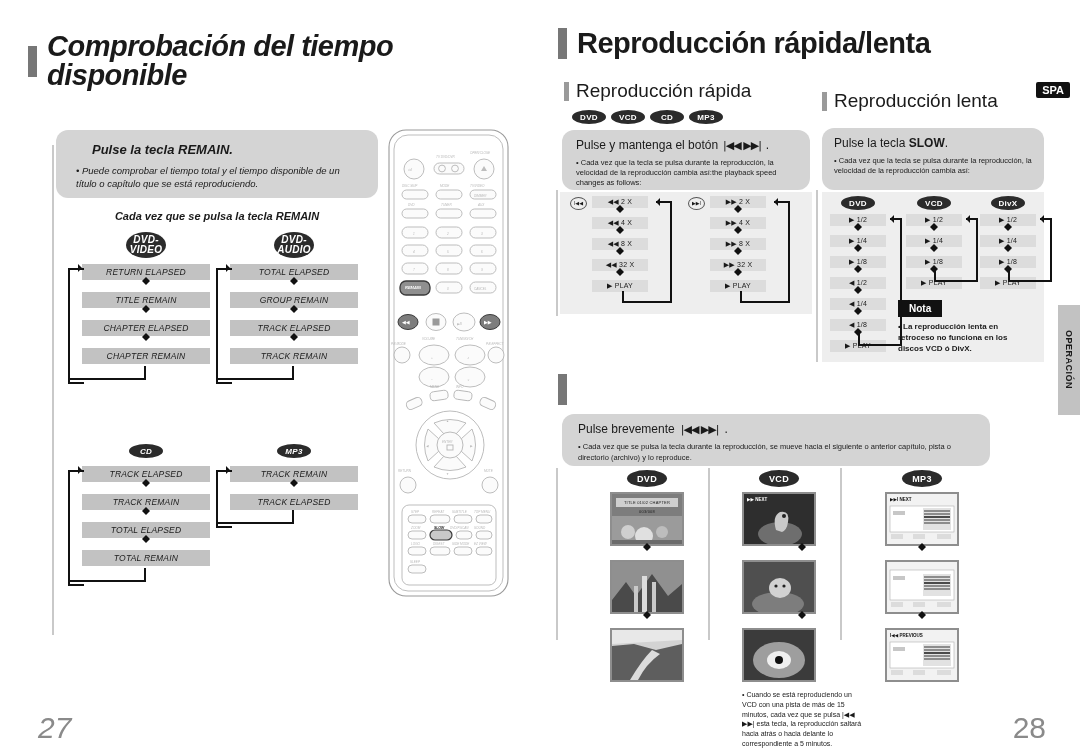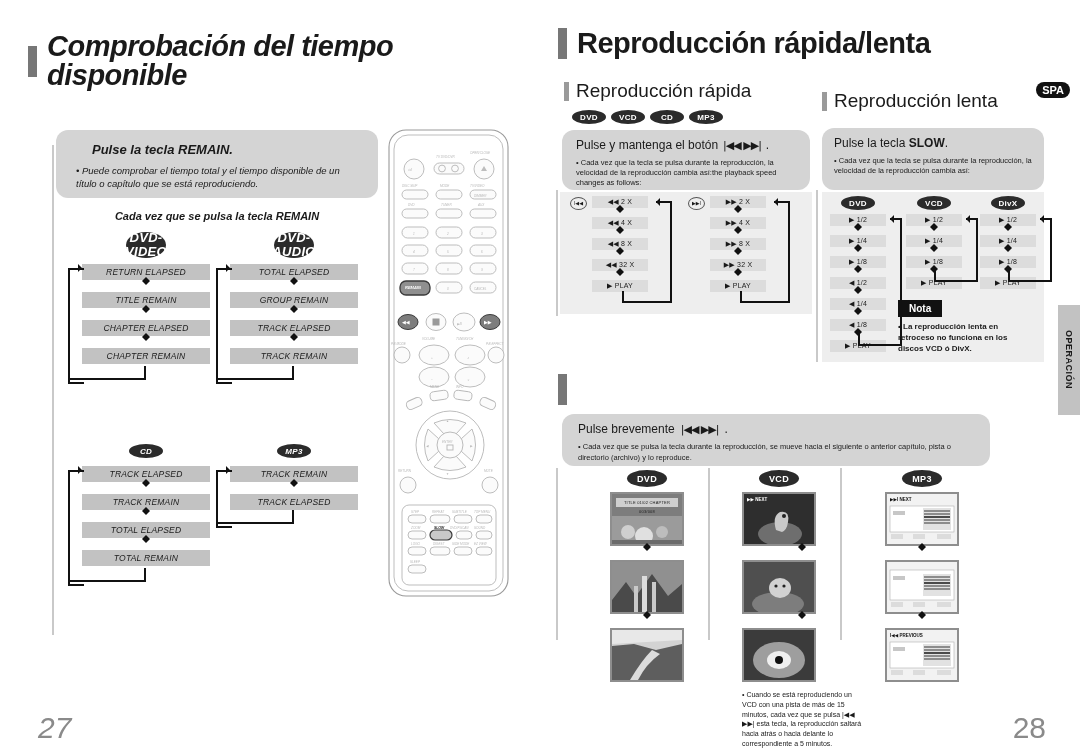--- a/index.html
+++ b/index.html
@@ -25,21 +25,21 @@
   .panel{background:#d4d4d4;border-radius:12px;}
   .panel-title{font-size:13px;font-weight:bold;padding-left:16px;}
   .panel-bullet{font-size:9.5px;line-height:1.35;margin-top:3px;}
 
   
   .pill{display:inline-flex;align-items:center;justify-content:center;
         background:#2b2b2b;color:#fff;border-radius:50%/50%;
         font-size:8px;font-weight:bold;letter-spacing:.3px;
         width:34px;height:14px;}
   .pill.big{width:40px;height:17px;font-size:9px;}
-  .pill.two{flex-direction:column;width:40px;height:26px;line-height:1.05;font-size:13px;border-radius:50%;}
+  .pill.two{flex-direction:column;width:40px;height:26px;line-height:1.05;font-size:10px;border-radius:50%;}
 
   
   .fbox{background:#c2c2c2;text-align:center;font-size:8.5px;letter-spacing:.2px;
         padding:3px 0;width:128px;}
   .fbox.sm{font-size:7px;width:56px;padding:2px 0;text-align:center;background:#dcdcdc;}
   .diamond{width:0;height:0;margin:1px auto;
            border:4px solid transparent;border-top-color:#111;position:relative;}
   .diamond:before{content:"";position:absolute;left:-4px;top:-12px;
            border:4px solid transparent;border-bottom-color:#111;}
   .dm-wrap{height:11px;}
@@ -68,21 +68,21 @@
   .pageno{position:absolute;bottom:8px;font-size:30px;color:#8a8a8a;font-weight:normal;}
 
   
   .sidetab{position:absolute;right:0;background:#c2c2c2;width:22px;
            display:flex;align-items:center;justify-content:center;
            font-size:9px;font-weight:bold;letter-spacing:.5px;}
   .sidetab span{writing-mode:vertical-rl;}
 
   
   .spa{position:absolute;background:#111;color:#fff;font-size:11px;font-weight:bold;
-       padding:2px 6px;border-radius:8px;}
+       padding:2px 6px;border-radius:2px;}
 
   .vrule{position:absolute;width:2px;background:#c9c9c9;}
   .hint{font-size:8px;line-height:1.4;}
 </style>
 </head>
 <body>
 
 <div class="page page-left">
 
   <div class="h1" style="position:absolute;left:28px;top:32px;width:490px;">

